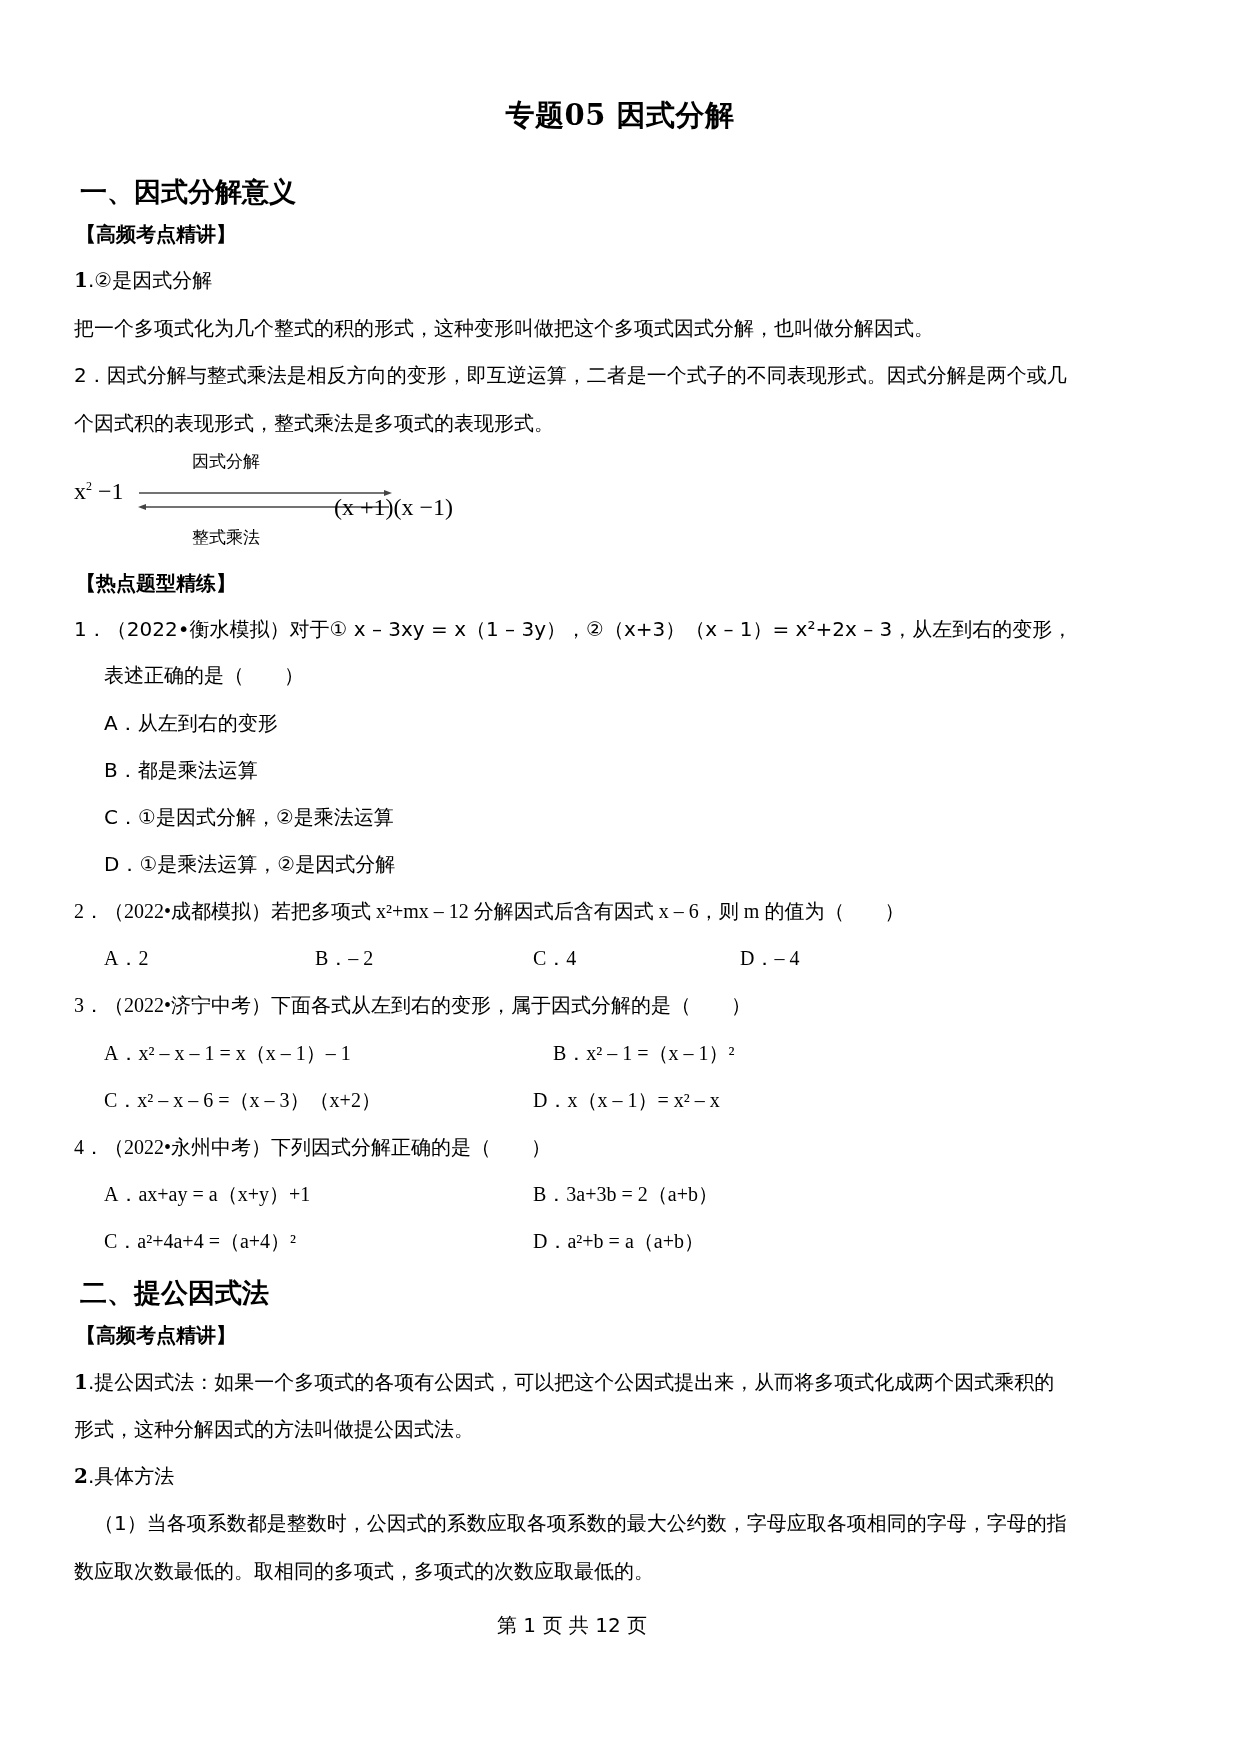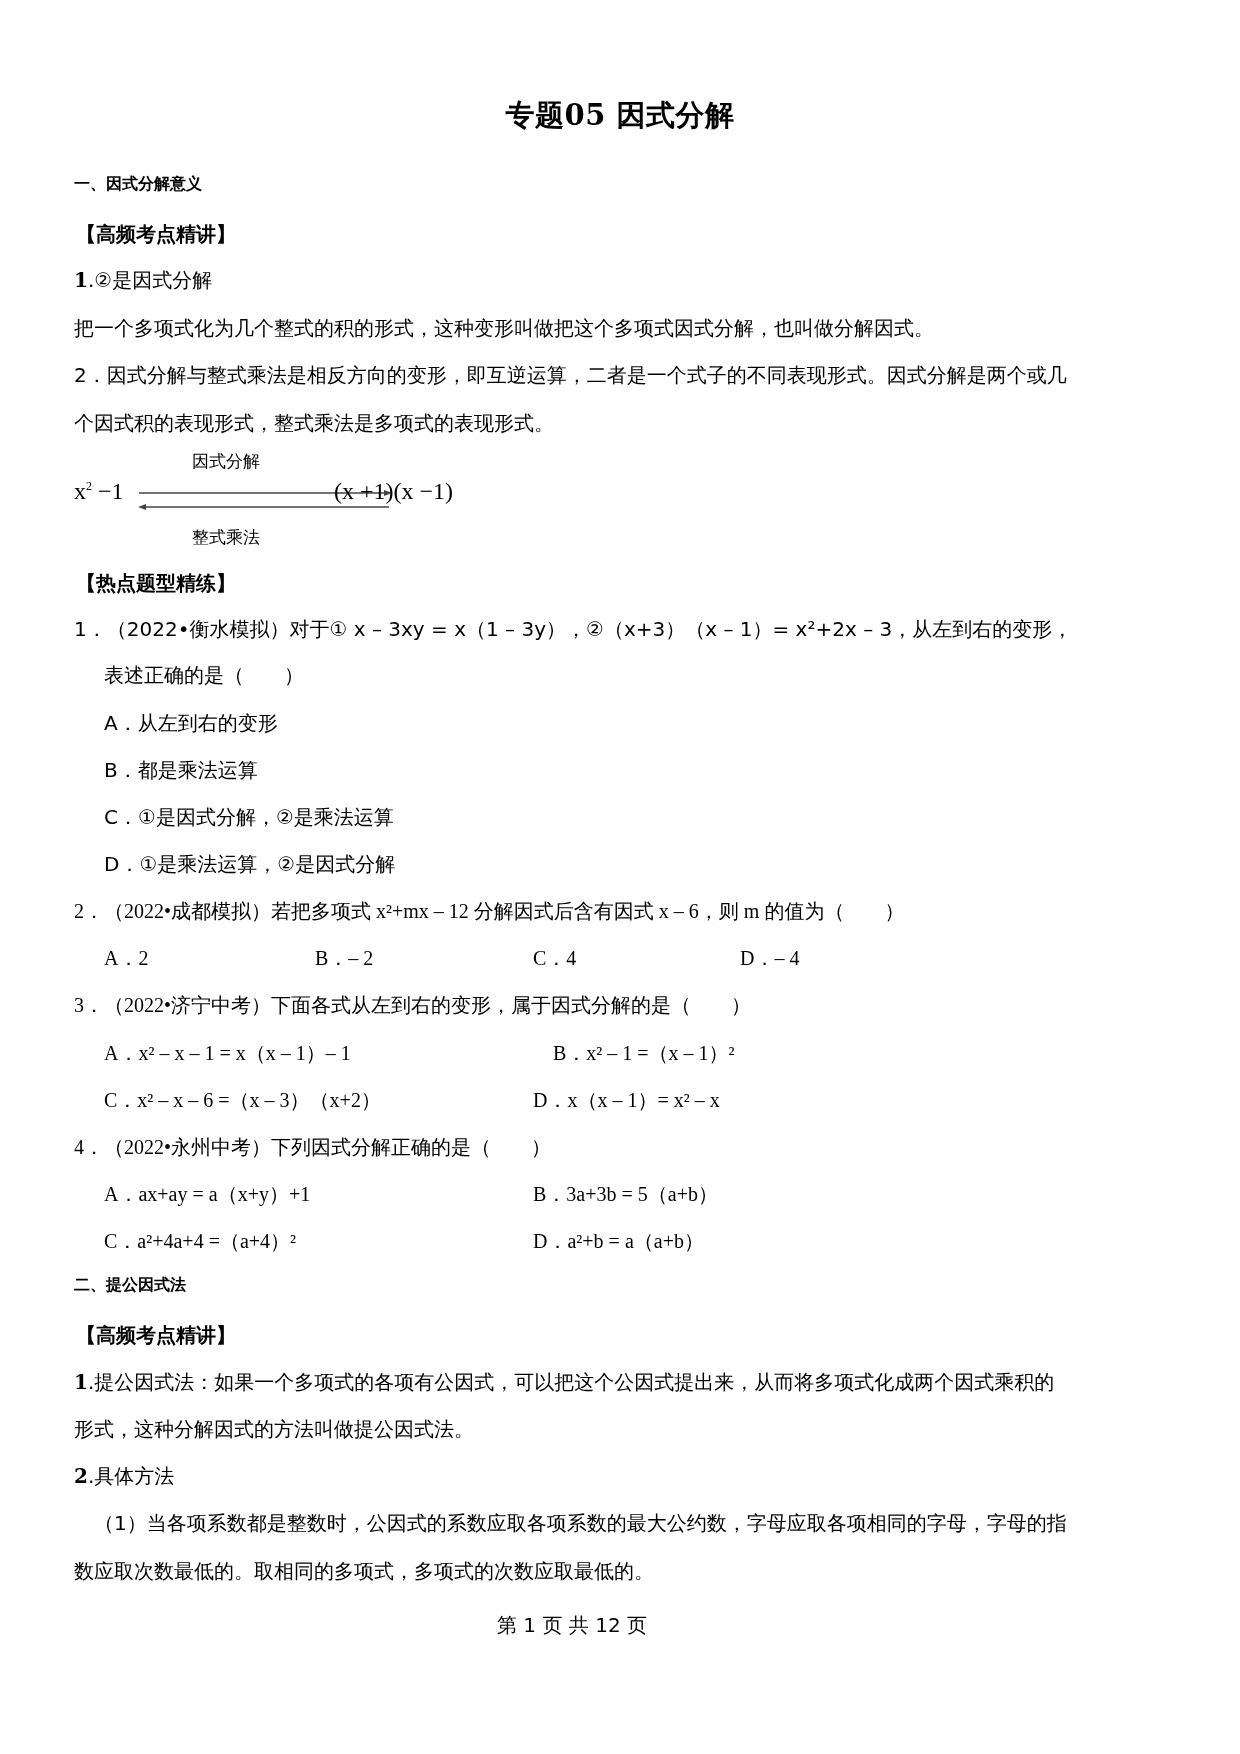--- a/index.html
+++ b/index.html
@@ -1,21 +1,21 @@
 <!DOCTYPE html>
 <html><head>
 <meta charset="utf-8">
 <style>
   html, body { margin:0; padding:0; background:#ffffff; }
   body { width:1240px; height:1754px; position:relative; overflow:hidden;
          font-family:"DejaVu Sans", sans-serif; color:#000; }
   .abs { position:absolute; white-space:nowrap; }
   .title { left:0; width:1240px; top:96px; text-align:center; font-family:"DejaVu Serif", serif;
            font-weight:bold; font-size:29px; letter-spacing:0.5px; }
-  .sec { font-family:Liberation Serif, serif; font-weight:bold; font-size:16px; left:74px; }
+  .sec { font-family:Liberation Serif, serif; font-weight:bold; font-size:27px; left:80px; }
   .sub { font-family:"DejaVu Sans", sans-serif; font-weight:bold; font-size:20px; left:76px; }
   .body { font-size:20px; left:74px; }
   .num-b { font-family:"DejaVu Serif", serif; font-weight:bold; }
   .q { font-size:20px; }
   .serifq { font-family:"Liberation Serif", "DejaVu Serif", serif; font-size:20px; }
   sup { font-size:12px; vertical-align:9px; line-height:0; }
   .diagram { left:74px; top:450px; width:420px; height:110px; }
   .diagram .lbl { position:absolute; font-size:17px; }
   .diagram .expr { position:absolute; font-family:Liberation Serif, serif; font-size:24px; }
   .footer { left:0; width:1144px; top:1612px; text-align:center; font-size:20px; }
@@ -37,21 +37,21 @@
 
 <div class="abs diagram">
   <span class="lbl" style="left:118px; top:0px;">因式分解</span>
   <span class="expr" style="left:0px; top:28px;">x<sup>2</sup> −1</span>
   <svg style="position:absolute; left:60px; top:35px;" width="265" height="30">
     <line x1="5" y1="8" x2="255" y2="8" stroke="#444" stroke-width="1.5"></line>
     <polygon points="258,8 250,5 250,11" fill="#444"></polygon>
     <line x1="8" y1="22" x2="255" y2="22" stroke="#444" stroke-width="1.5"></line>
     <polygon points="4,22 12,19 12,25" fill="#444"></polygon>
   </svg>
-  <span class="expr" style="left:260px; top:28px;">(x +1)(x −1)</span>
+  <span class="expr" style="left:260px; top:44px;">(x +1)(x −1)</span>
   <span class="lbl" style="left:118px; top:76px;">整式乘法</span>
 </div>
 
 <div class="abs sub" style="top:570px;">【热点题型精练】</div>
 
 <div class="abs q" style="left:74px; top:616px;">
   <span>1．</span><span>（2022•衡水模拟）对于① x – 3xy = x（1 – 3y），②（x+3）（x – 1）= x²+2x – 3，从左到右的变形，</span>
 </div>
 <div class="abs q" style="left:104px; top:662px;">表述正确的是（　　）</div>
 <div class="abs q" style="left:104px; top:710px;"><span>A．</span><span>从左到右的变形</span></div>
@@ -72,21 +72,21 @@
 </div>
 <div class="abs serifq" style="left:104px; top:1040px;"><span>A．</span><span>x² – x – 1 = x（x – 1）– 1</span></div>
 <div class="abs serifq" style="left:553px; top:1040px;"><span>B．</span><span>x² – 1 =（x – 1）²</span></div>
 <div class="abs serifq" style="left:104px; top:1087px;text-align:right;"><span>C．</span><span>x² – x – 6 =（x – 3）（x+2）</span></div>
 <div class="abs serifq" style="left:533px; top:1087px;"><span>D．</span><span>x（x – 1）= x² – x</span></div>
 
 <div class="abs serifq" style="left:74px; top:1134px;">
   <span>4．</span><span>（2022•永州中考）</span><span>下列因式分解正确的是（　　）</span>
 </div>
 <div class="abs serifq" style="left:104px; top:1181px;"><span>A．</span><span>ax+ay = a（x+y）+1</span></div>
-<div class="abs serifq" style="left:533px; top:1181px;"><span>B．</span><span>3a+3b = 5（a+b）</span></div>
+<div class="abs serifq" style="left:533px; top:1181px;"><span>B．</span><span>3a+3b = 2（a+b）</span></div>
 <div class="abs serifq" style="left:104px; top:1228px;"><span>C．</span><span>a²+4a+4 =（a+4）²</span></div>
 <div class="abs serifq" style="left:533px; top:1228px;"><span>D．</span><span>a²+b = a（a+b）</span></div>
 
 <div class="abs sec" style="top:1275px;">二、提公因式法</div>
 <div class="abs sub" style="top:1322px;">【高频考点精讲】</div>
 <div class="abs body" style="top:1369px;">
   <span class="num-b">1</span><span>.提公因式法：如果一个多项式的各项有公因式，可以把这个公因式提出来，从而将多项式化成两个因式乘积的</span>
 </div>
 <div class="abs body" style="top:1416px;">形式，这种分解因式的方法叫做提公因式法。</div>
 <div class="abs body" style="top:1463px;">

